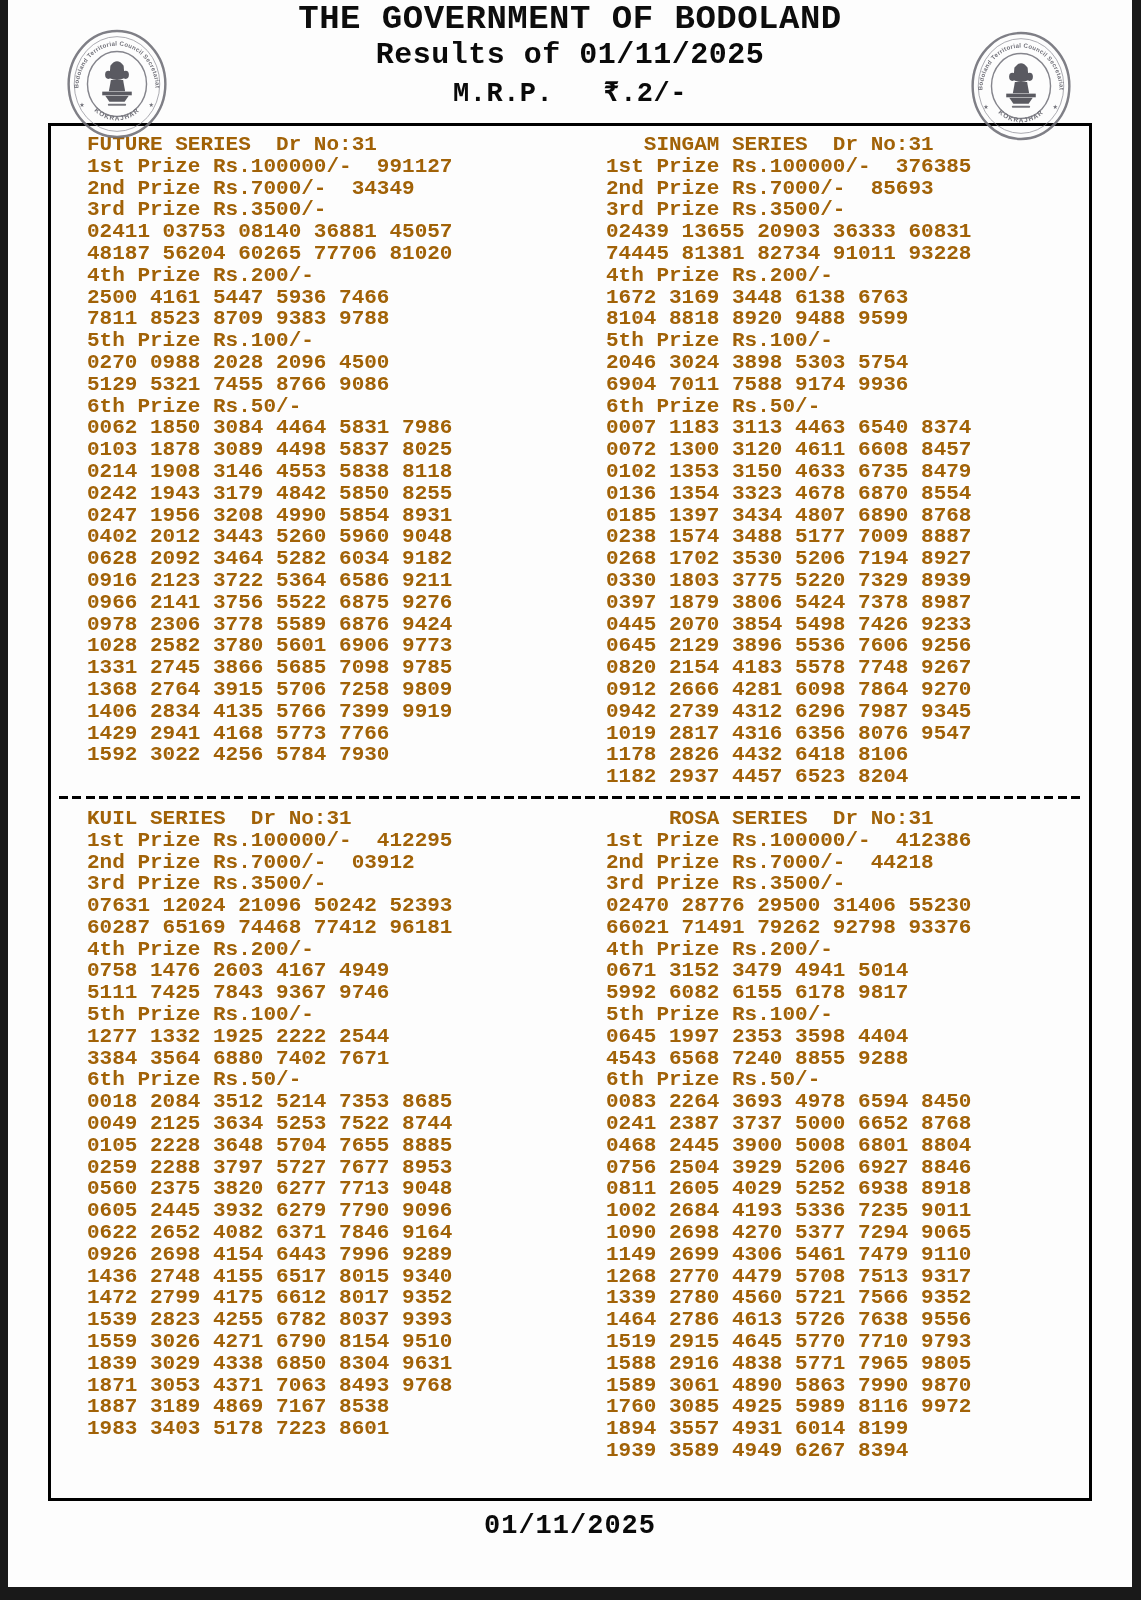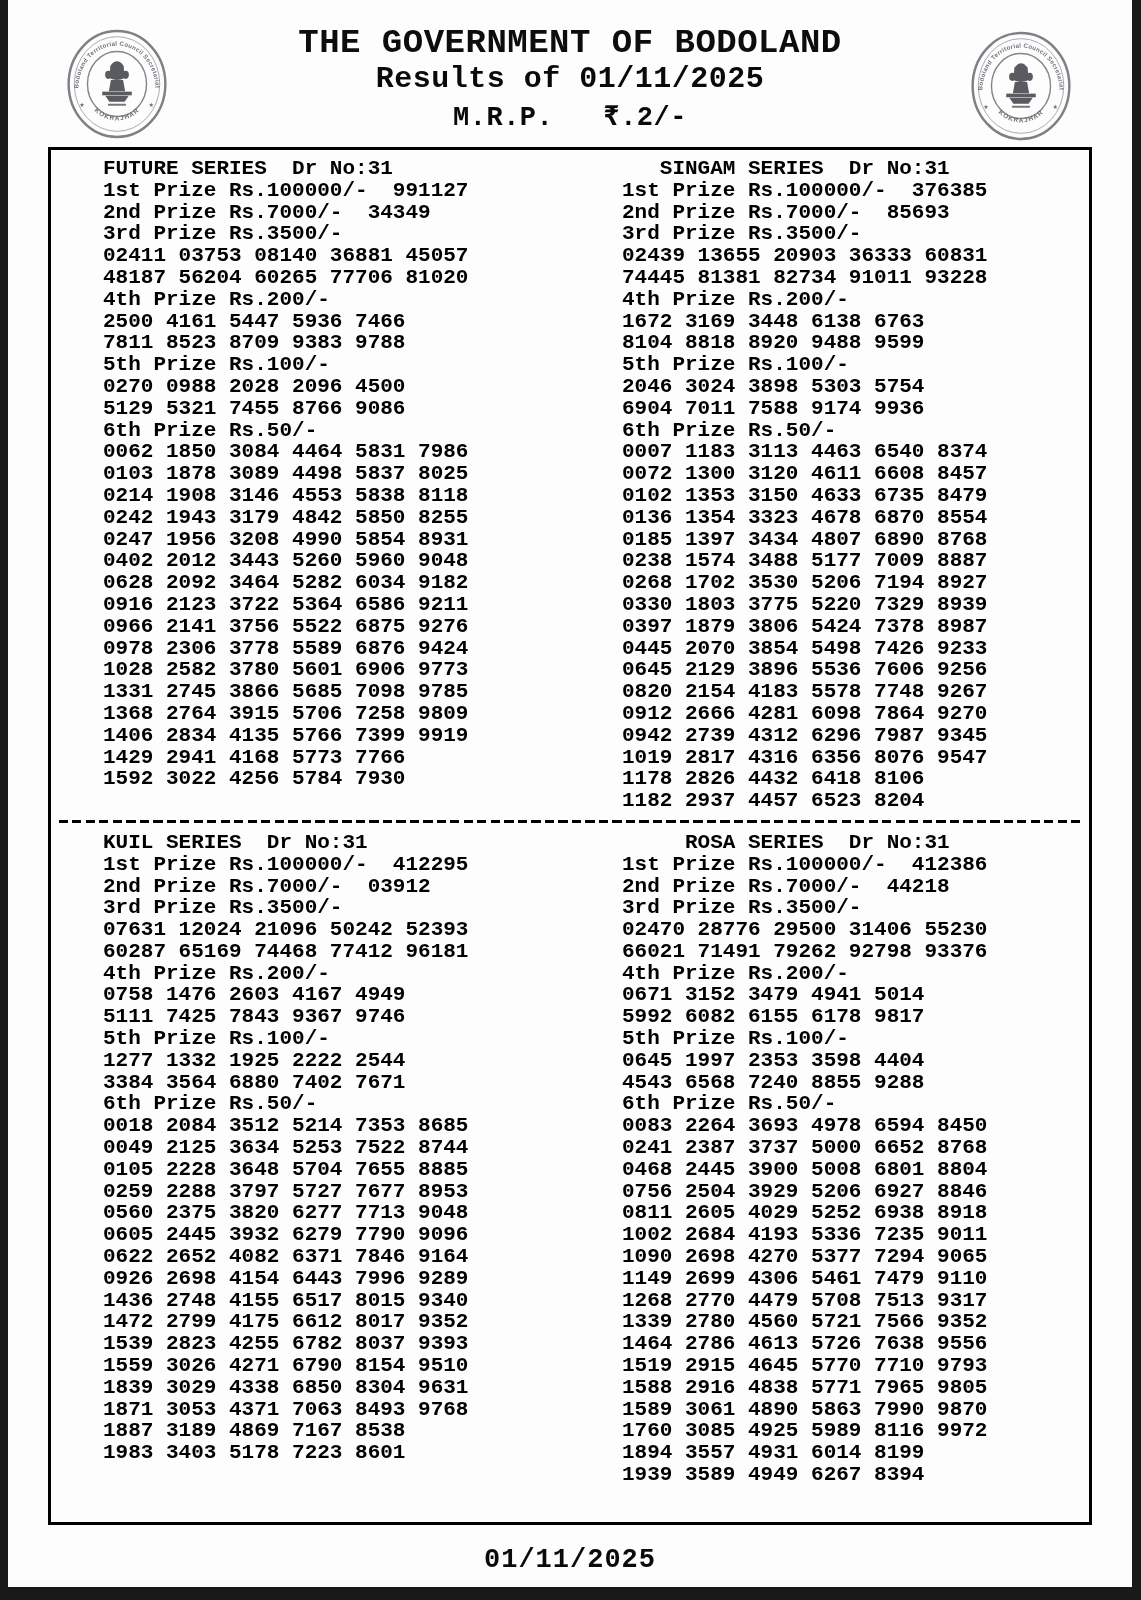--- a/index.html
+++ b/index.html
@@ -8,21 +8,21 @@
     background:#191919;
     font-family:"Liberation Mono","DejaVu Sans Mono",monospace;
   }
   .page {
     position:absolute; left:8px; top:0; right:9px; bottom:13px;
     background:#fdfdfd; color:#0a0a0a; overflow:hidden;
   }
   .pre { white-space:pre; }
 
   
-  .header-text { text-align:center; padding-top:24px; }
+  .header-text { text-align:center; }
   .doc-title {
     font-size:34px; font-weight:bold; letter-spacing:0.5px;
     color:#0d0d0d;
   }
   .doc-subtitle {
     font-size:30px; font-weight:bold; letter-spacing:0.5px;
   }
   .doc-mrp {
     font-size:27px; font-weight:bold; margin-top:4px; letter-spacing:0.5px;font-family:Liberation Mono, monospace;
   }
@@ -34,36 +34,36 @@
 
   
   .main-box {
     margin:14px 40px 0 40px;
     border:3px solid #000;
     padding:8px 0 36px 0;
     background:#fdfdfd;
   }
   .grid { display:grid; grid-template-columns:1fr 1fr; }
   .cell {
-    padding-left:52px;
+    padding-left:36px;
     font-size:21px; font-weight:bold;
     line-height:21.8px;
-    color:#000000;
+    color:#a16207;
   }
   .cell .line { white-space:pre; }
   .separator {
     grid-column:1 / -1;
     height:3px;
     margin:8px 8px 9px 8px;
     background:repeating-linear-gradient(90deg,#000 0 9px,transparent 9px 13.5px);
   }
 
   .footer-date {
     text-align:center; font-size:27px; font-weight:bold;
-    margin-top:20px; letter-spacing:1px;
+    margin-top:10px; letter-spacing:1px;
   }
 </style>
 </head>
 <body>
 
 <div class="page">
 
   <div class="emblem emblem-left"><svg viewBox="0 0 100 110" width="102" height="112">
         <ellipse cx="50" cy="55" rx="47.5" ry="52" fill="none" stroke="#6e6e76" stroke-width="2.4"></ellipse>
         <ellipse cx="50" cy="55" rx="42" ry="46.5" fill="none" stroke="#8a8a92" stroke-width="0.8"></ellipse>

